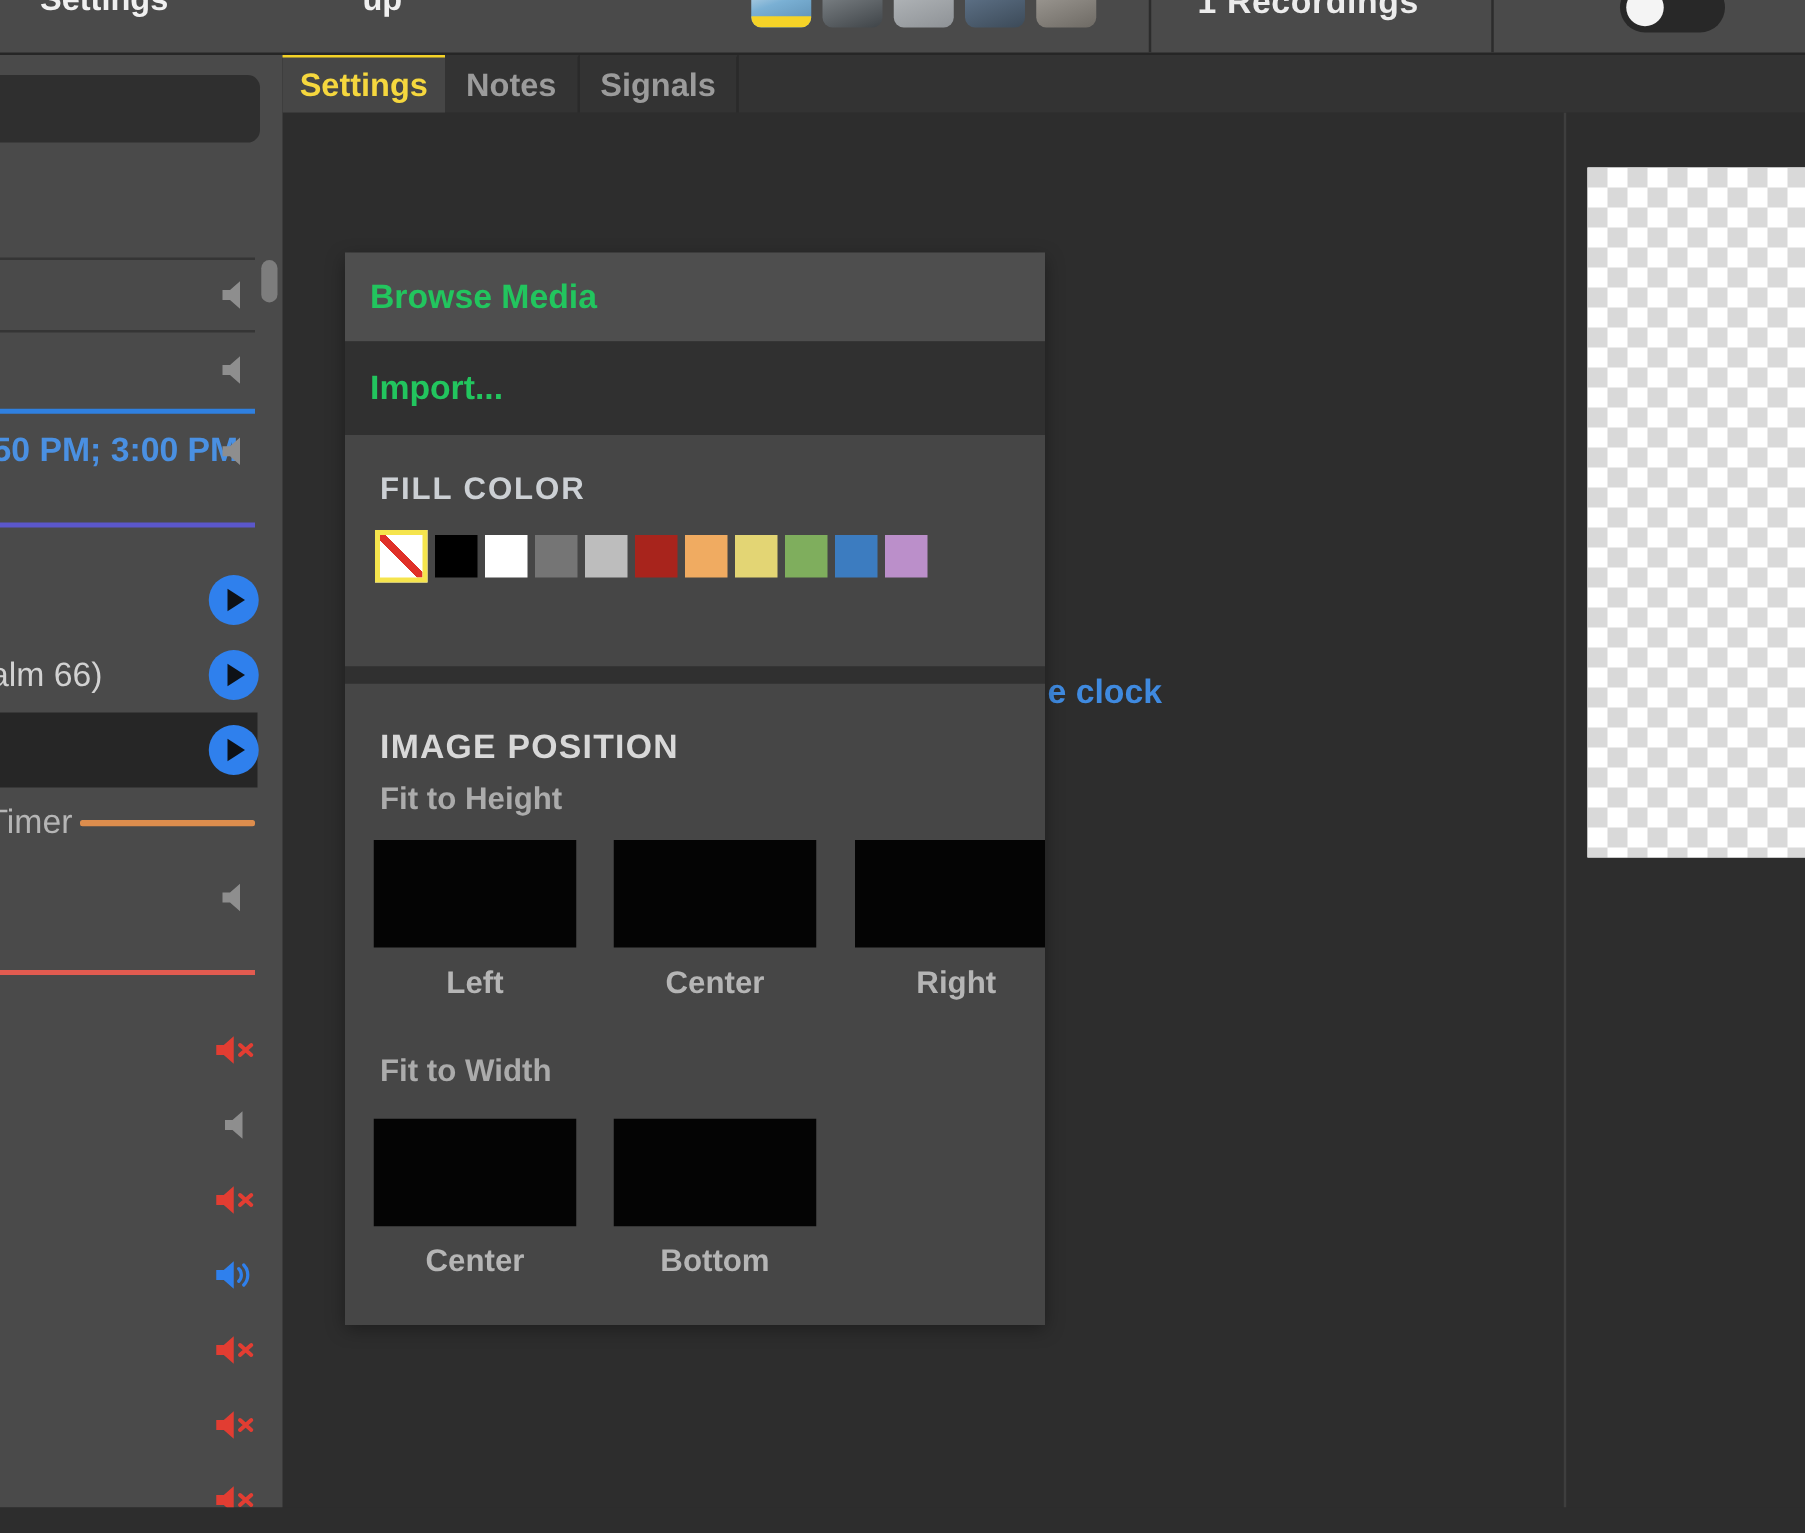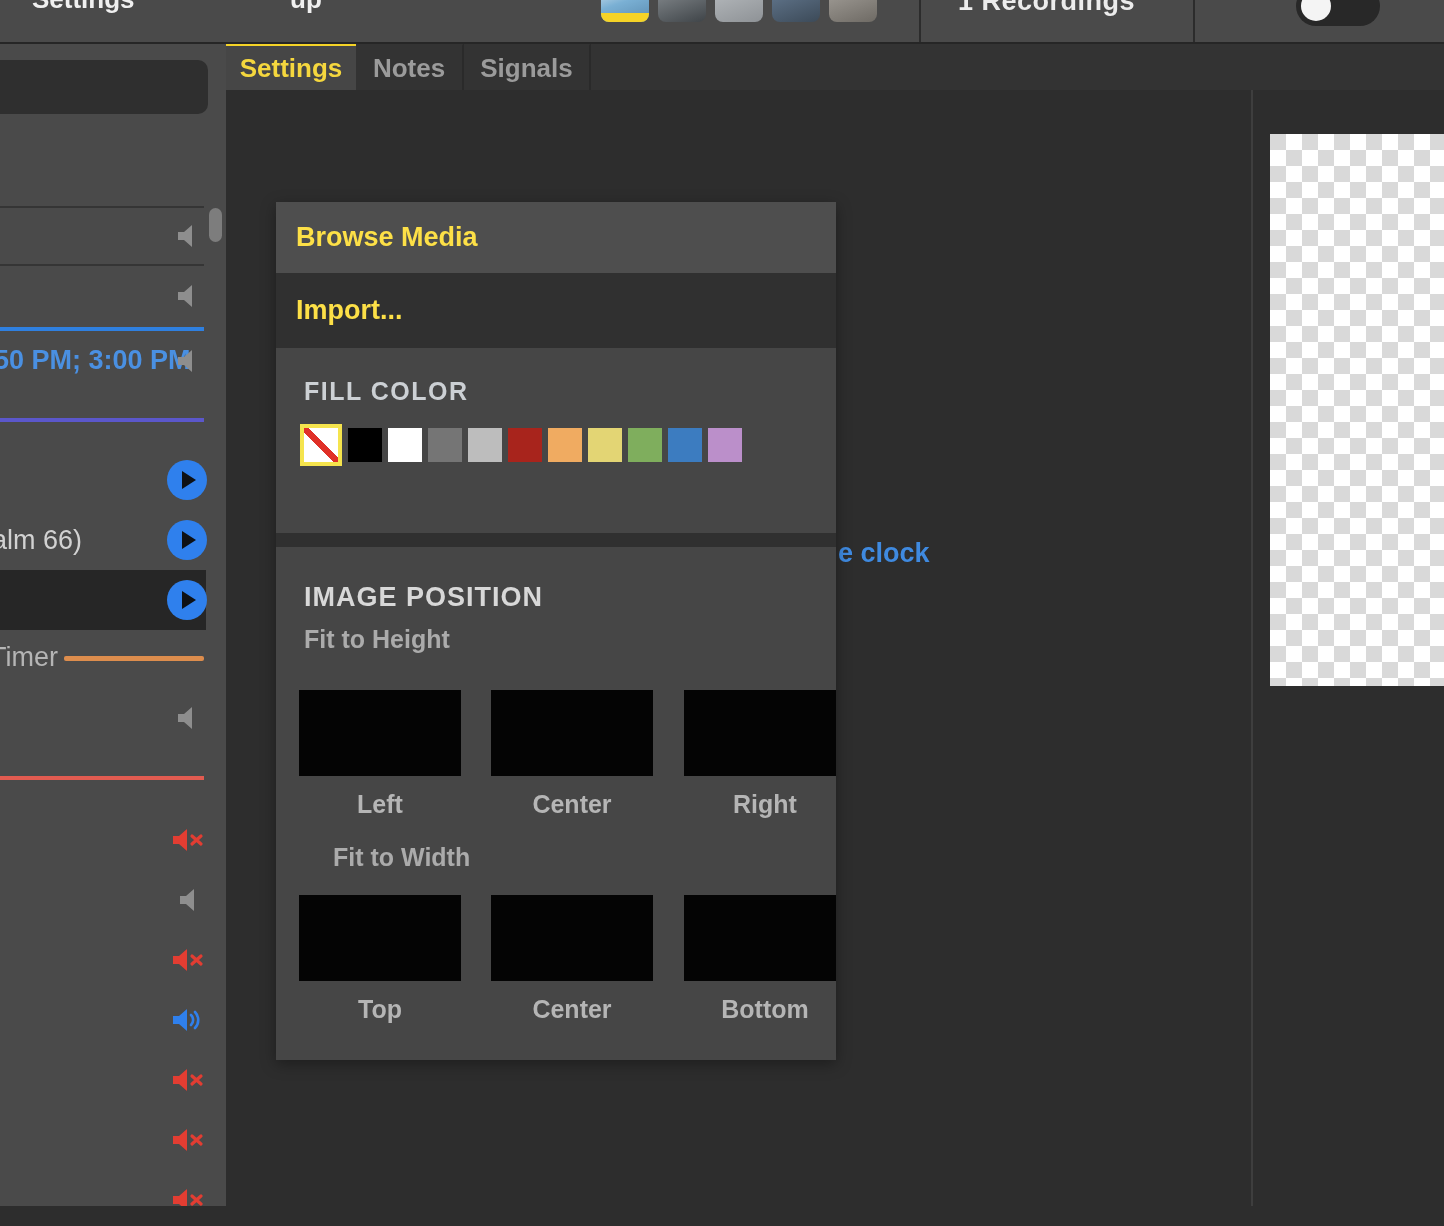--- a/index.html
+++ b/index.html
@@ -65,37 +65,37 @@
                  font-family:inherit;font-size:26px;font-weight:700;display:flex;align-items:center;
                  justify-content:center;z-index:2;padding:0;}
   .caret{position:absolute;right:20px;top:50%;margin-top:-4px;width:0;height:0;
          border-left:8px solid transparent;border-right:8px solid transparent;border-top:9px solid #e8e8e8;}
   .clock-link{position:absolute;left:838px;top:538px;font-size:27px;font-weight:700;color:#3f8ae0;z-index:1;white-space:nowrap;}
 
   
   .dropdown{position:absolute;left:276px;top:202px;width:560px;height:858px;background:#464646;
             overflow:hidden;z-index:3;box-shadow:0 4px 14px rgba(0,0,0,.35);}
   .menu-item{position:absolute;left:0;width:560px;display:flex;align-items:center;padding-left:20px;
-             box-sizing:border-box;font-size:27px;font-weight:700;color:#fde047;}
+             box-sizing:border-box;font-size:27px;font-weight:700;color:#22c55e;}
   .menu-item-browse{top:0;height:71px;background:#4e4e4e;}
   .menu-item-import{top:71px;height:75px;background:#303030;}
   .fill-label{position:absolute;left:28px;top:175px;font-size:25px;font-weight:700;
               letter-spacing:1.5px;color:#ccd0d4;text-align:right;}
   .swatch-row{position:absolute;left:24px;top:222px;display:flex;align-items:center;gap:6px;}
   .swatch{width:34px;height:34px;}
   .swatch-none{border:4px solid #f5e44d;
                background:linear-gradient(to top right,transparent 44%,#e03028 44% 56%,transparent 56%),#fff;}
   .gap-strip{position:absolute;left:0;top:331px;width:560px;height:14px;background:#303030;}
   .imgpos-label{position:absolute;left:28px;top:364px;font-size:27px;font-weight:700;
                 letter-spacing:1px;color:#d8d8d8;margin-top:16px;}
   .fit-label{position:absolute;left:28px;font-size:25px;font-weight:700;color:#ababab;}
   .fith{top:423px;}
-  .fitw{top:641px;margin-left:29px;}
+  .fitw{top:641px;}
   .thumb-row{position:absolute;left:0;width:600px;height:140px;}
-  .row1{top:488px;}
+  .row1{top:470px;}
   .row2{top:693px;}
   .thumb-cell{position:absolute;top:0;width:162px;text-align:center;}
   .thumb-cell:nth-child(1){left:23px;}
   .thumb-cell:nth-child(2){left:215px;}
   .thumb-cell:nth-child(3){left:408px;}
   .thumb-box{width:162px;height:86px;background:#040404;}
   .thumb-label{margin-top:14px;font-size:25px;font-weight:700;color:#b5b5b5;}
 
   
   .right-divider{position:absolute;left:1251px;top:90px;width:2px;height:1136px;background:#3e3e3e;}
@@ -236,24 +236,20 @@
         </div>
         <div class="thumb-cell">
           <div class="thumb-box"></div>
           <div class="thumb-label">Right</div>
         </div>
       </div>
     <div class="fit-label fitw">Fit to Width</div>
     <div class="thumb-row row2">
         <div class="thumb-cell">
           <div class="thumb-box"></div>
-          <div class="thumb-label">Top</div>
-        </div>
-        <div class="thumb-cell">
-          <div class="thumb-box"></div>
           <div class="thumb-label">Center</div>
         </div>
         <div class="thumb-cell">
           <div class="thumb-box"></div>
           <div class="thumb-label">Bottom</div>
         </div>
       </div>
   </div>
 
   <div class="right-divider"></div>

